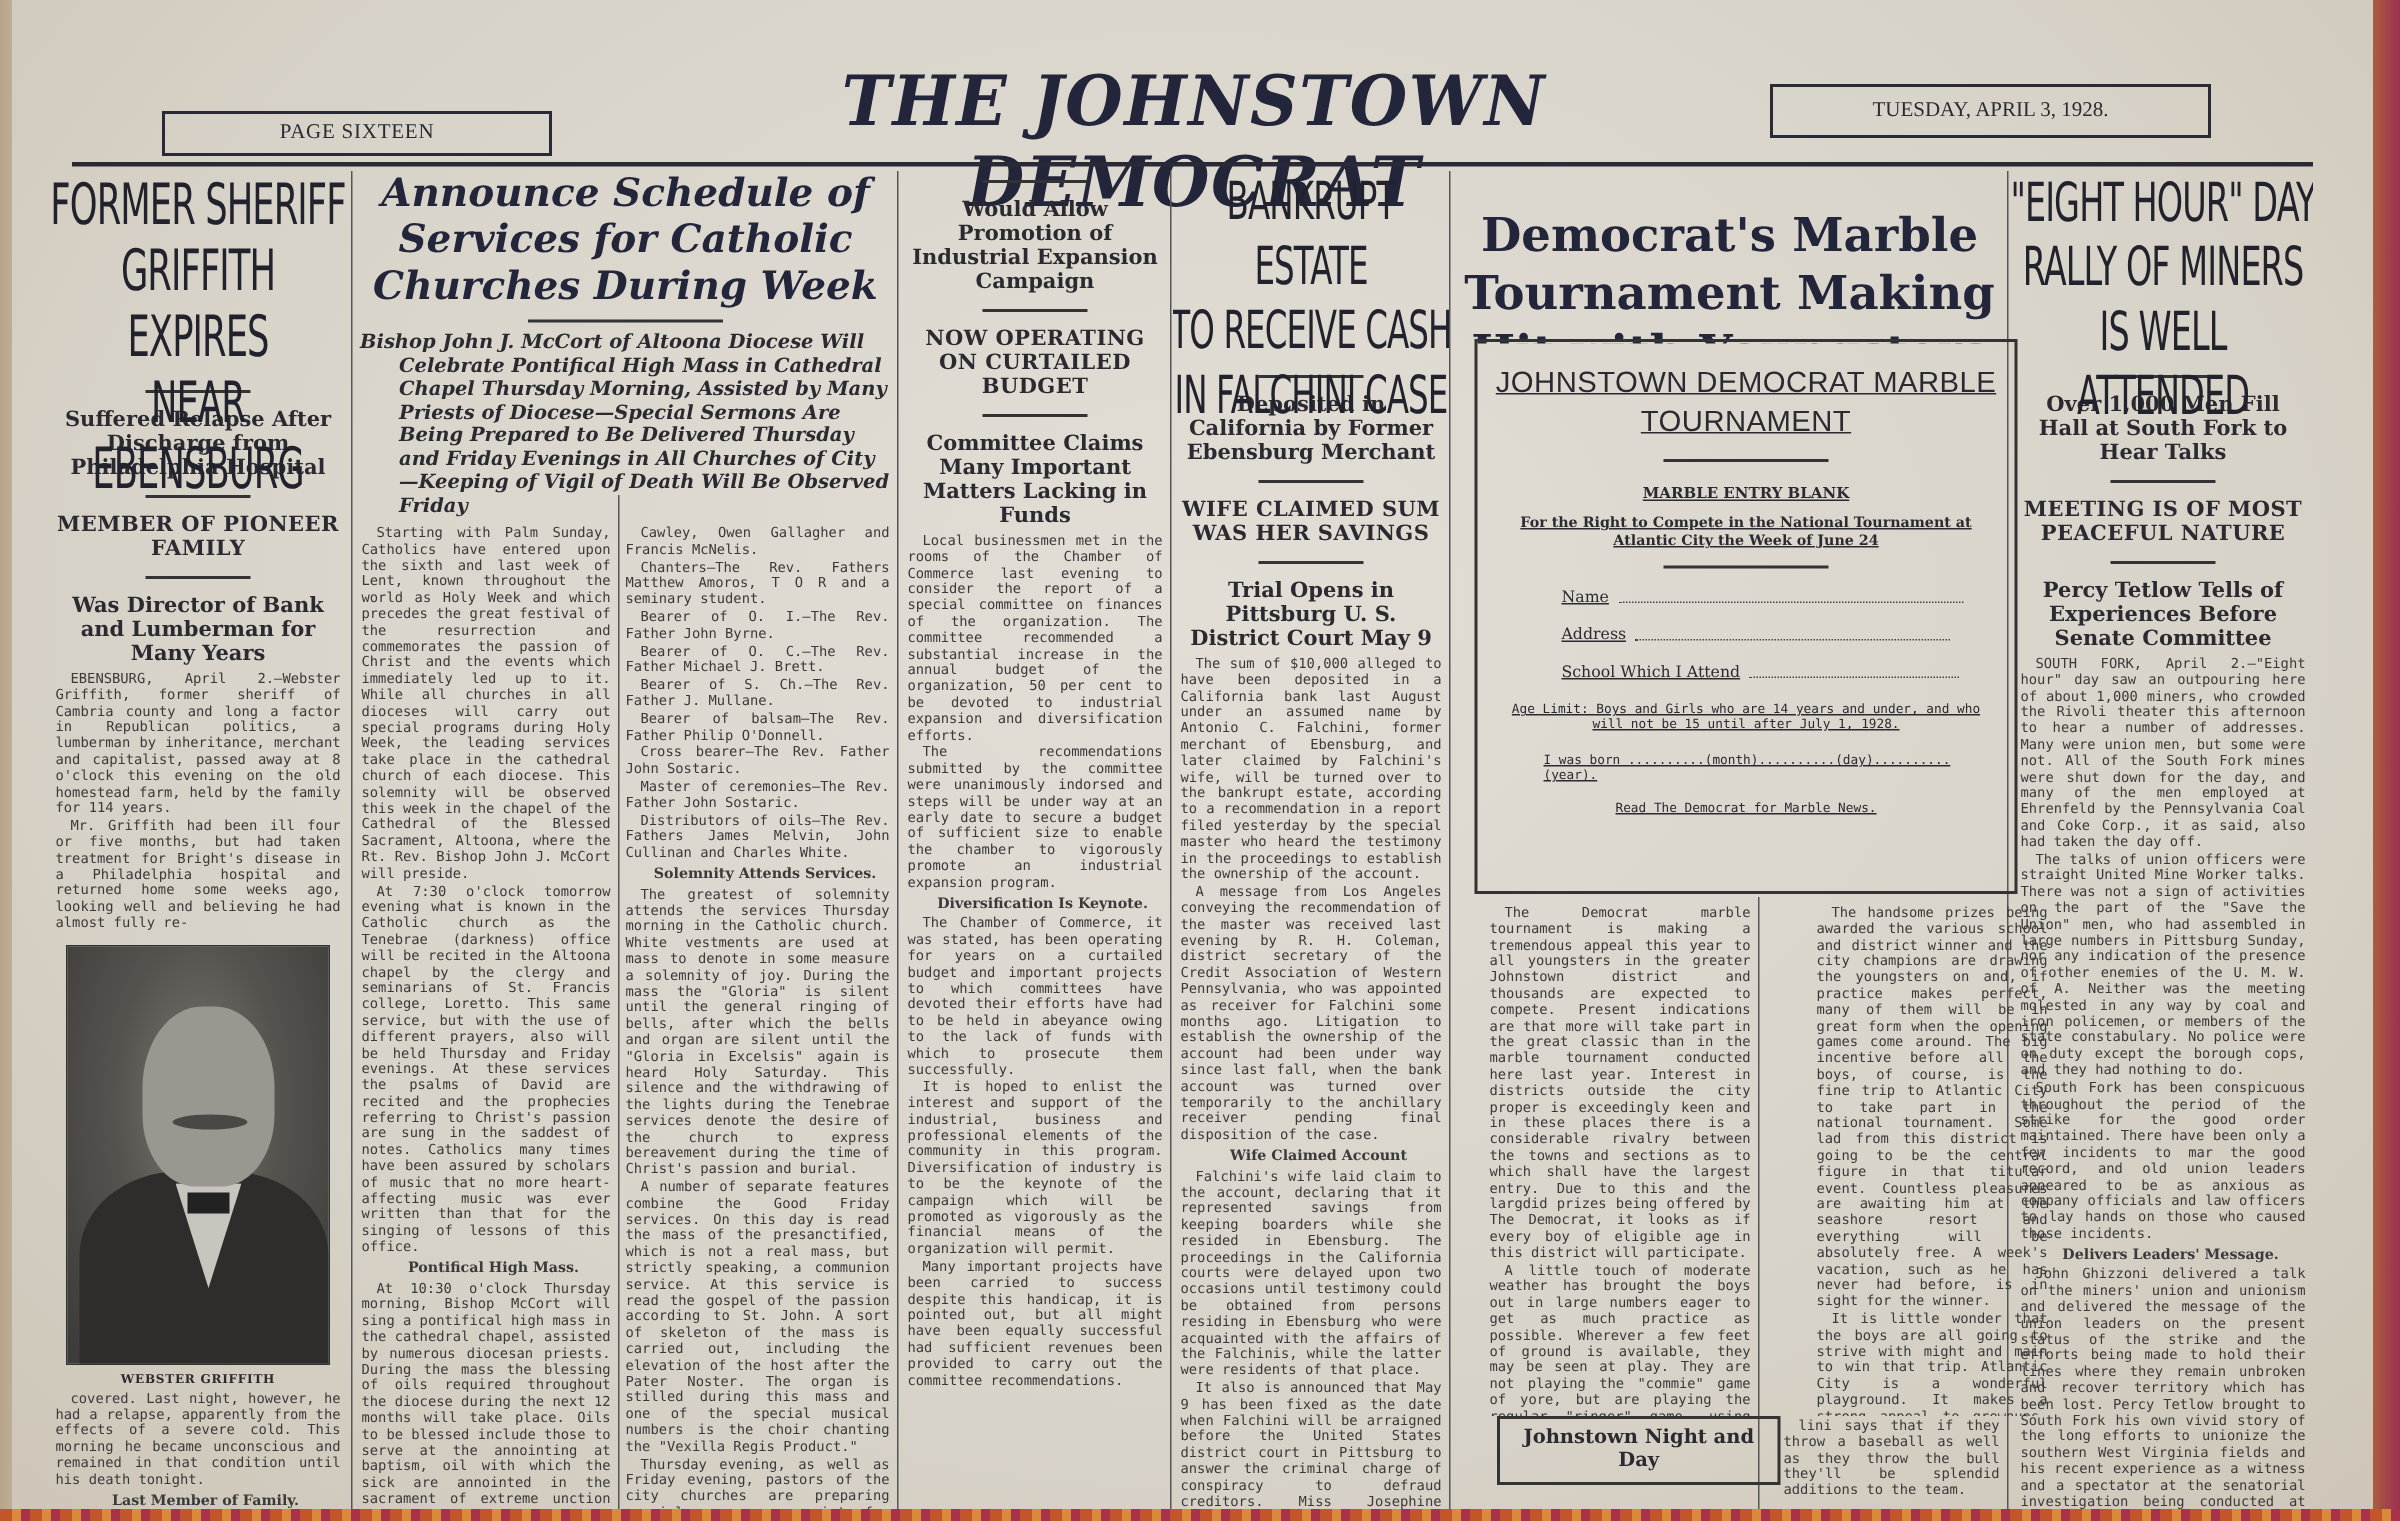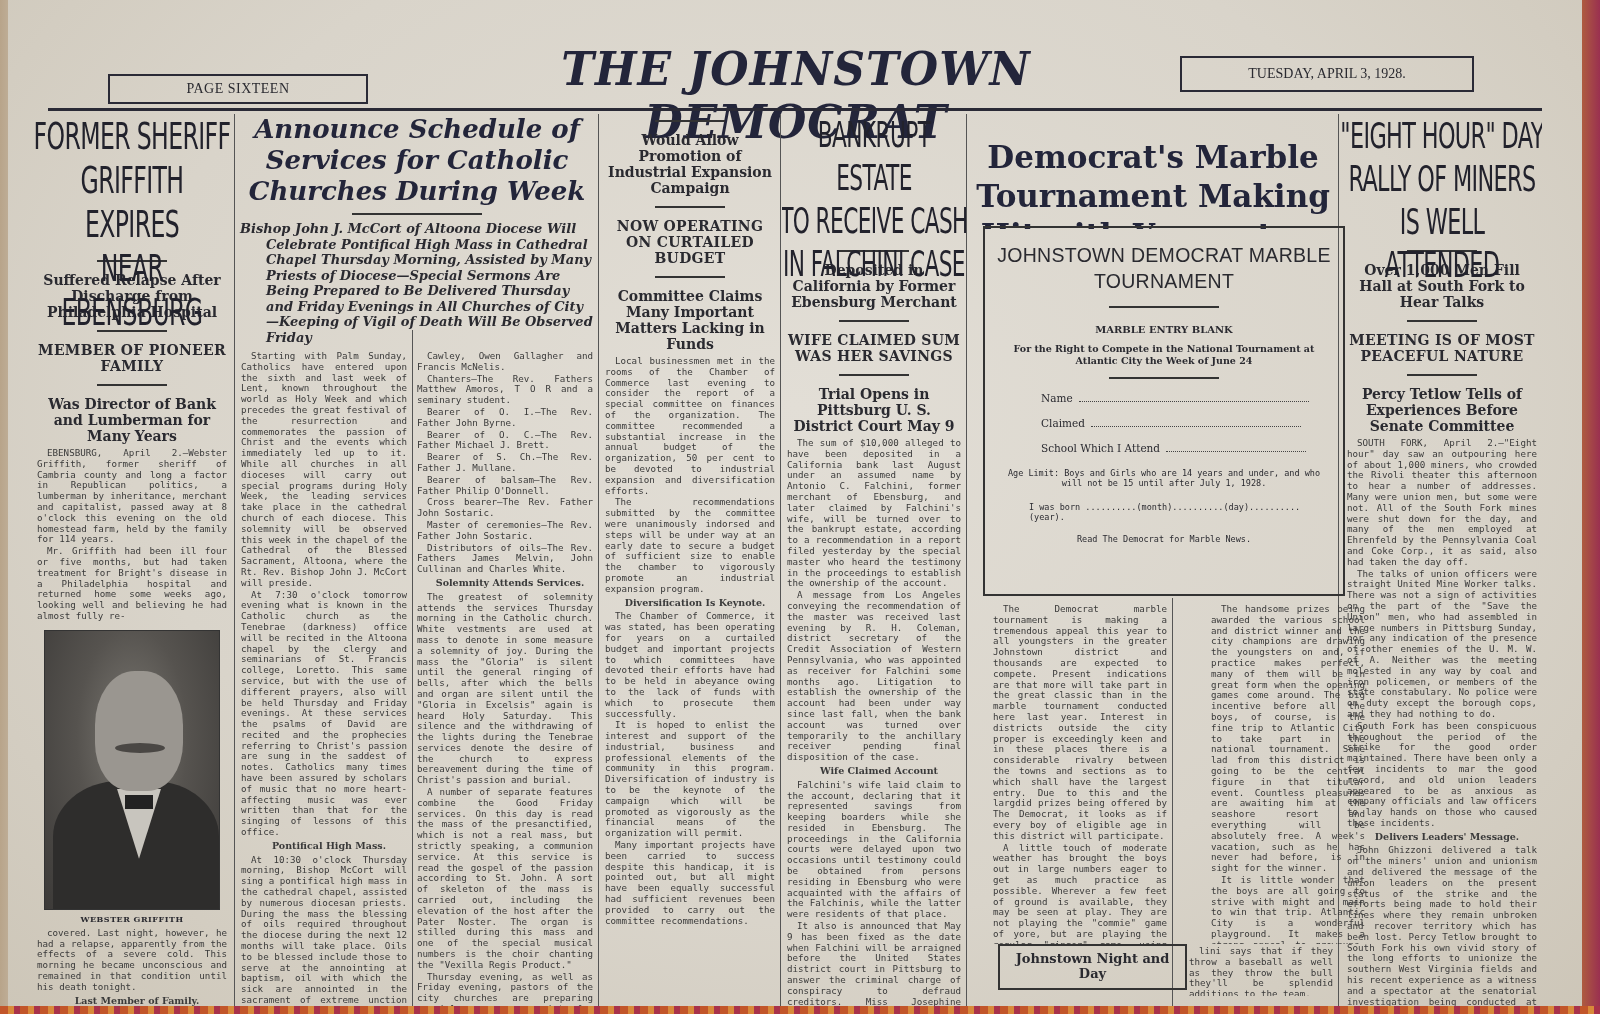--- a/index.html
+++ b/index.html
@@ -78,20 +78,21 @@
   .caption { font-family: "DejaVu Serif", serif; font-weight: bold; font-size: 8px; text-align: center; letter-spacing: 0.5px; margin: 4px 0; }
 
   .marble-head {
     font-family: "DejaVu Serif", serif; font-weight: bold; font-size: 31px; line-height: 39px;
     text-align: center; color: #23253a; margin-top: 24px;
   }
   .entry-box {
     position: absolute; left: 975px; top: 226px; width: 362px; height: 370px;
     border-left: 2px solid #333; border-right: 2px solid #333; border-top: 2px solid #333; border-bottom: 2px solid #333;
     padding: 14px 12px;
+    text-decoration: underline;
   }
   .entry-title { font-family: "Liberation Sans", sans-serif; font-size: 19.5px; line-height: 26px; text-align: center; letter-spacing: 0.3px; }
   .entry-label { font-family: "DejaVu Serif", serif; font-weight: bold; font-size: 10px; text-align: center; margin-top: 16px; }
   .entry-sub { font-family: "DejaVu Serif", serif; font-weight: bold; font-size: 9.5px; text-align: center; line-height: 12px; margin-top: 8px; }
   .entry-intro { font-family: "DejaVu Serif", serif; font-size: 10px; line-height: 13px; margin-top: 20px; padding: 0 12px; text-indent: 12px; }
   .entry-field { font-family: "DejaVu Serif", serif; font-size: 10.5px; margin: 13px 0 0 44px; display: flex; gap: 6px; }
   .entry-field .dots { flex: 0 0 auto; width: 230px; border-bottom: 1px dotted #444; height: 10px; }
   .entry-age { font-family: "DejaVu Sans Mono", monospace; font-size: 8.5px; line-height: 10px; text-align: center; margin-top: 14px; }
   .entry-born { font-family: "DejaVu Sans Mono", monospace; font-size: 8.5px; margin: 14px 0 0 32px; }
   .entry-read { font-family: "DejaVu Sans Mono", monospace; font-size: 8.5px; text-align: center; margin-top: 12px; }
@@ -235,21 +236,21 @@
     <div class="entry-title">JOHNSTOWN DEMOCRAT MARBLE TOURNAMENT</div>
     <div class="short-rule" style="width:110px;margin-top:12px;"></div>
     <div class="entry-label">MARBLE ENTRY BLANK</div>
     <div class="entry-sub">For the Right to Compete in the National Tournament at Atlantic City the Week of June 24</div>
     <div class="short-rule" style="width:110px;margin-top:10px;"></div>
     <div class="entry-field">
       <span>Name</span>
         <span class="dots"></span>
     </div>
     <div class="entry-field">
-      <span>Claimed</span>
+      <span>Address</span>
         <span class="dots" style="width:210px"></span>
     </div>
     <div class="entry-field">
       <span>School Which I Attend</span>
         <span class="dots" style="width:140px"></span>
     </div>
     <div class="entry-age">Age Limit: Boys and Girls who are 14 years and under, and who will not be 15 until after July 1, 1928.</div>
     <div class="entry-born">I was born ..........(month)..........(day)..........(year).</div>
     <div class="entry-read">Read The Democrat for Marble News.</div>
   </div>

